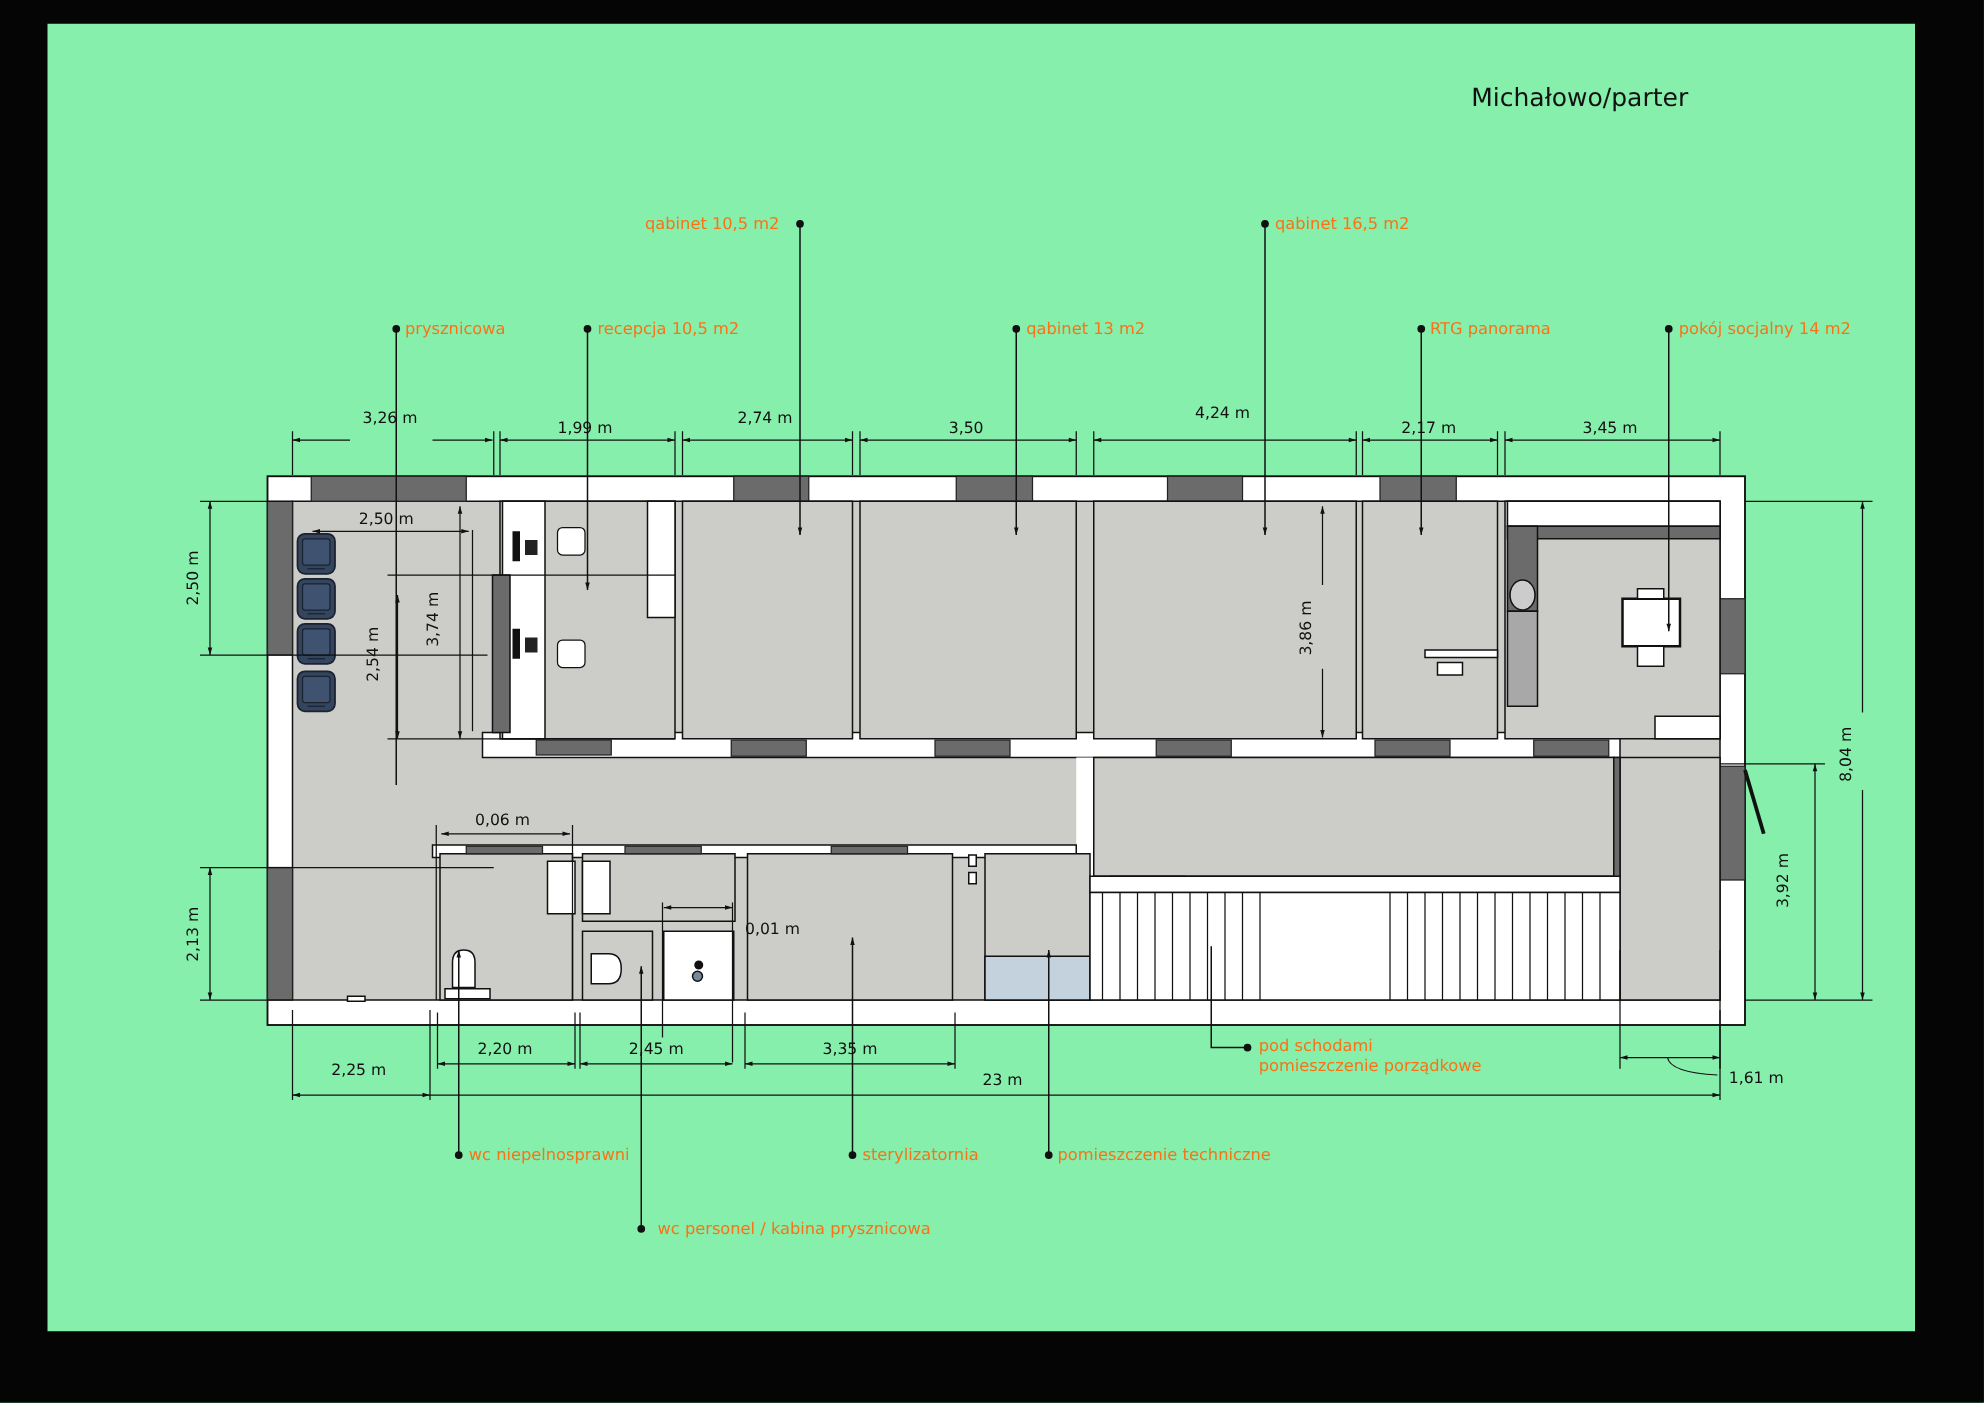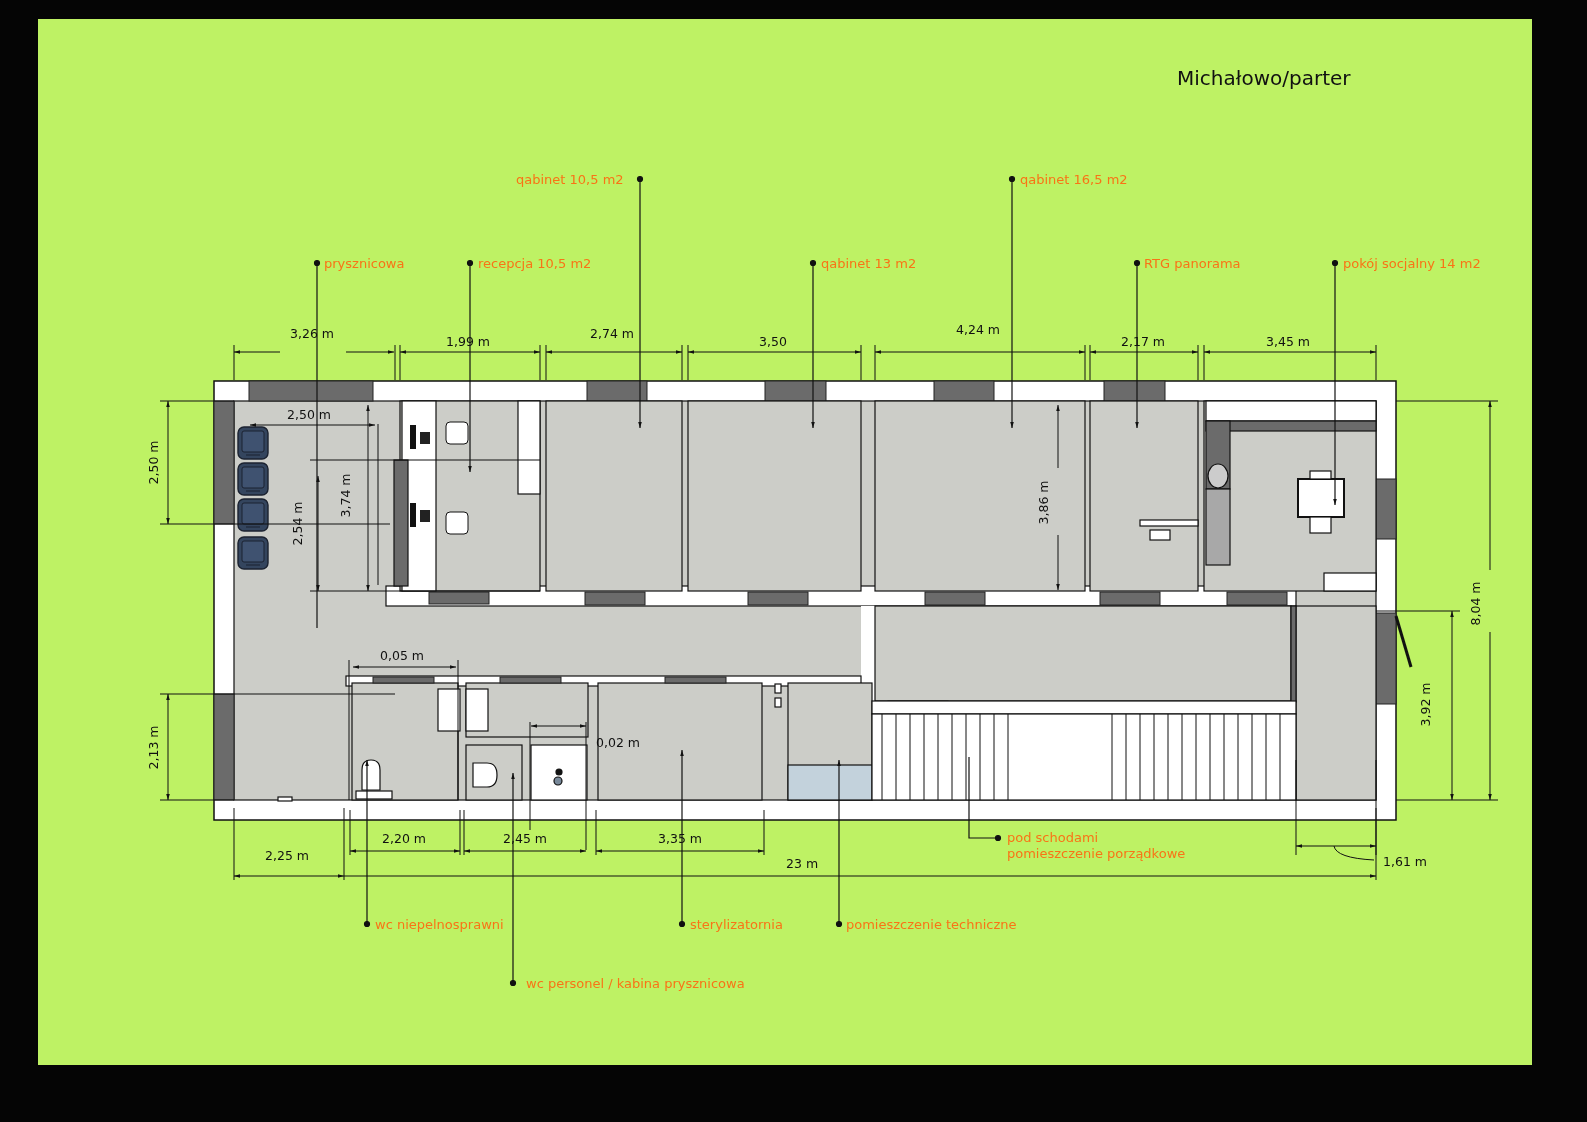--- a/index.html
+++ b/index.html
@@ -1,17 +1,17 @@
 <!DOCTYPE html>
 <html><head>
 <meta charset="utf-8">
 <style>
   html, body { margin:0; padding:0; background:#050505; }
   body { width:1587px; height:1122px; position:relative; overflow:hidden; font-family:"DejaVu Sans", sans-serif; }
-  #sheet { position:absolute; left:38px; top:19px; width:1494px; height:1046px; background:#bef264; }
+  #sheet { position:absolute; left:38px; top:19px; width:1494px; height:1046px; background:#86efac; }
   #sheet svg { position:absolute; left:0; top:0; }
   .title { position:absolute; left:1139px; top:47px; font-size:20px; color:#111; font-family:"DejaVu Sans", sans-serif; }
   .lbl { position:absolute; font-size:13px; color:#f97316; white-space:nowrap; font-family:"DejaVu Sans", sans-serif; }
   .dim { position:absolute; font-size:12.5px; color:#111; white-space:nowrap; font-family:"DejaVu Sans", sans-serif; }
   .vdim { position:absolute; font-size:12.5px; color:#111; white-space:nowrap; transform:rotate(-90deg); transform-origin:center center; font-family:"DejaVu Sans", sans-serif; }
 </style>
 </head>
 <body>
 
 <div id="sheet">
@@ -283,22 +283,22 @@
 <div class="lbl" style="left:1007px;top:846px">pomieszczenie porządkowe</div>
 
 <div class="dim" style="left:290px;top:326px">3,26 m</div>
 <div class="dim" style="left:446px;top:334px">1,99 m</div>
 <div class="dim" style="left:590px;top:326px">2,74 m</div>
 <div class="dim" style="left:759px;top:334px">3,50</div>
 <div class="dim" style="left:956px;top:322px">4,24 m</div>
 <div class="dim" style="left:1121px;top:334px">2,17 m</div>
 <div class="dim" style="left:1266px;top:334px">3,45 m</div>
 <div class="dim" style="left:287px;top:407px">2,50 m</div>
-<div class="dim" style="left:380px;top:648px">0,05 m</div>
-<div class="dim" style="left:596px;top:735px">0,02 m</div>
+<div class="dim" style="left:380px;top:648px">0,06 m</div>
+<div class="dim" style="left:596px;top:735px">0,01 m</div>
 <div class="dim" style="left:265px;top:848px">2,25 m</div>
 <div class="dim" style="left:382px;top:831px">2,20 m</div>
 <div class="dim" style="left:503px;top:831px">2,45 m</div>
 <div class="dim" style="left:658px;top:831px">3,35 m</div>
 <div class="dim" style="left:786px;top:856px">23 m</div>
 <div class="dim" style="left:1383px;top:854px">1,61 m</div>
 <div class="vdim" style="left:132px;top:455px">2,50 m</div>
 <div class="vdim" style="left:132px;top:740px">2,13 m</div>
 <div class="vdim" style="left:276px;top:516px">2,54 m</div>
 <div class="vdim" style="left:324px;top:488px">3,74 m</div>

